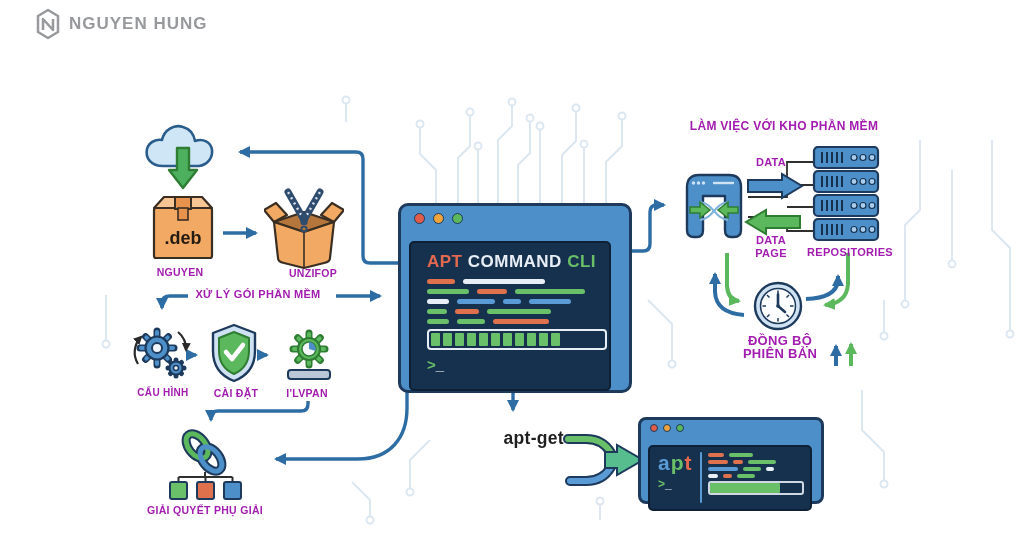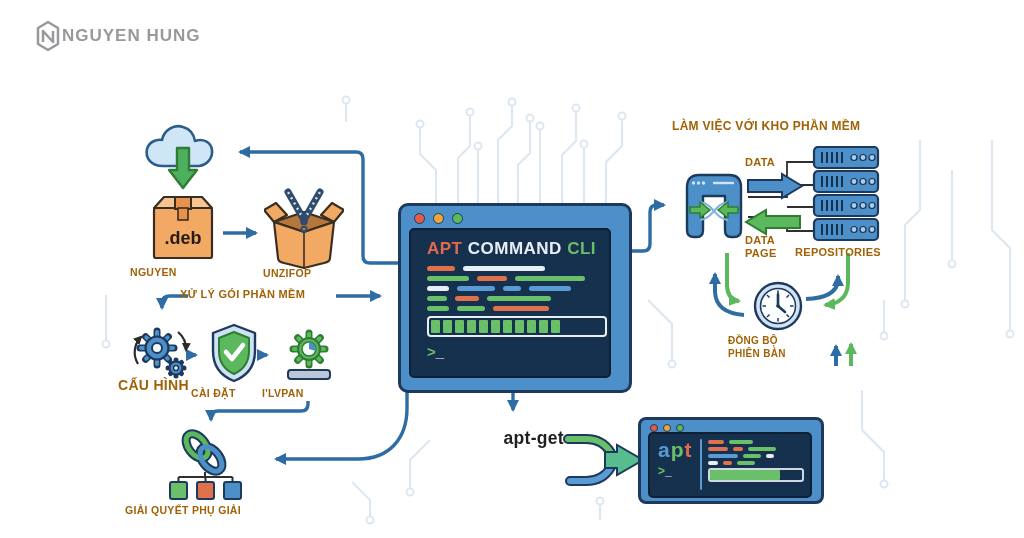--- a/index.html
+++ b/index.html
@@ -1,26 +1,26 @@
 <!DOCTYPE html>
 <html><head>
 <meta charset="utf-8">
 <style>
   html,body{margin:0;padding:0;background:#fff;}
   #stage{position:relative;width:1024px;height:538px;background:#ffffff;overflow:hidden;
          font-family:"Liberation Sans",sans-serif;}
   .abs{position:absolute;}
-  .label{position:absolute;font-weight:bold;color:#a16207;text-align:left;letter-spacing:.3px;
+  .label{position:absolute;font-weight:bold;color:#a21caf;text-align:center;letter-spacing:.3px;
          font-family:"Liberation Sans",sans-serif;}
   #title{left:0;right:0;top:56px;font-size:30px;font-weight:bold;color:#151515;text-align:center;}
-  #logo{left:34px;top:20px;display:flex;align-items:center;}
+  #logo{left:34px;top:8px;display:flex;align-items:center;gap:7px;}
   #logo .logo-text{font-size:17px;font-weight:800;color:#97999c;letter-spacing:1px;}
   
   .term{position:absolute;background:#4d8fc9;border:3px solid #1d3a5c;border-radius:10px;}
-  .term-screen{position:absolute;background:#16314d;border:2px solid #0d2036;border-radius:5px;}
+  .term-screen{position:absolute;background:#16314d;border:2px solid #0d2036;border-radius:5px;margin-top:13px;}
   .dots{position:absolute;display:flex;gap:8px;}
   .dot{width:11px;height:11px;border-radius:50%;border:1.5px solid #1d3a5c;box-sizing:border-box;}
   .dot.r{background:#e25c4a}.dot.y{background:#f0a43c}.dot.g{background:#5cb85c}
   .mini .dot{width:8px;height:8px;}
   .term-title{font-size:17px;font-weight:bold;letter-spacing:.5px;margin:7px 0 7px 0;}
   .t-apt{color:#e2694f}.t-cmd{color:#e8eef5}.t-cli{color:#6abf69}
   .code-row{display:flex;gap:8px;margin-bottom:5px;}
   .code-bar{height:5px;border-radius:2.5px;display:inline-block;}
   .mini .code-row{gap:5px;margin-bottom:3px;}
   .mini .code-bar{height:4px;border-radius:2px;}
@@ -217,21 +217,21 @@
     <circle cx="29" cy="26" r="5" fill="#eef4fa" stroke="#1d3a5c" stroke-width="2"></circle>
     <g stroke="#1d3a5c" stroke-width="5" stroke-linecap="round">
       <line x1="48" y1="38" x2="48" y2="54"></line>
         <line x1="40" y1="46" x2="56" y2="46"></line>
       <line x1="42.5" y1="40.5" x2="53.5" y2="51.5"></line>
         <line x1="42.5" y1="51.5" x2="53.5" y2="40.5"></line>
     </g>
     <circle cx="48" cy="46" r="6.5" fill="#4d8fc9" stroke="#1d3a5c" stroke-width="2"></circle>
     <circle cx="48" cy="46" r="2.5" fill="#eef4fa" stroke="#1d3a5c" stroke-width="1.5"></circle>
   </svg>
-  <div class="label" style="left:118px;top:377px;width:90px;font-size:14px">CẤU HÌNH</div>
+  <div class="label" style="left:118px;top:387px;width:90px;font-size:10px">CẤU HÌNH</div>
 
   <svg class="abs" style="left:208px;top:322px" width="52" height="62" viewBox="0 0 52 62">
     <path d="M26,3 L47,11 V29 C47,45 39,54 26,59 C13,54 5,45 5,29 V11 Z" fill="#cfe2f3" stroke="#1d3a5c" stroke-width="2.4" stroke-linejoin="round"></path>
     <path d="M26,10 L41,16 V29 C41,41 35,48 26,52 C17,48 11,41 11,29 V16 Z" fill="#5cb85c" stroke="#2e7d32" stroke-width="2" stroke-linejoin="round"></path>
     <path d="M18,30 L24,37 L35,23" fill="none" stroke="#ffffff" stroke-width="4.5" stroke-linecap="round" stroke-linejoin="round"></path>
   </svg>
   <div class="label" style="left:191px;top:387px;width:90px;font-size:10.5px">CÀI ĐẶT</div>
 
   <svg class="abs" style="left:282px;top:322px" width="54" height="62" viewBox="0 0 54 62">
     <rect x="6" y="48" width="42" height="9" rx="3" fill="#b9c7d6" stroke="#1d3a5c" stroke-width="2"></rect>
@@ -421,21 +421,21 @@
         <line x1="38" y1="26" x2="41.5" y2="26"></line>
       <line x1="15" y1="15" x2="17.5" y2="17.5"></line>
         <line x1="37" y1="15" x2="34.5" y2="17.5"></line>
       <line x1="15" y1="37" x2="17.5" y2="34.5"></line>
         <line x1="37" y1="37" x2="34.5" y2="34.5"></line>
     </g>
     <line x1="26" y1="26" x2="26" y2="14.5" stroke="#1d3a5c" stroke-width="2.6" stroke-linecap="round"></line>
     <line x1="26" y1="26" x2="33" y2="32" stroke="#1d3a5c" stroke-width="2.6" stroke-linecap="round"></line>
     <circle cx="26" cy="26" r="1.8" fill="#1d3a5c"></circle>
   </svg>
-  <div class="label" style="left:728px;top:334px;width:104px;font-size:10px;line-height:13px">
+  <div class="label" style="left:728px;top:334px;width:104px;font-size:13px;line-height:13px">
     <div>ĐỒNG BỘ</div>
     <div>PHIÊN BẢN</div>
   </div>
 
   <div class="label" style="left:464px;top:428px;width:100px;font-size:17.5px;text-align:right;color:#1f1f1f">apt-get</div>
 
   <div class="term mini" style="left:638px;top:417px;width:180px;height:81px;border-radius:8px">
     <div class="dots" style="left:9px;top:4px;gap:5px">
       <span class="dot r"></span>
       <span class="dot y"></span>

